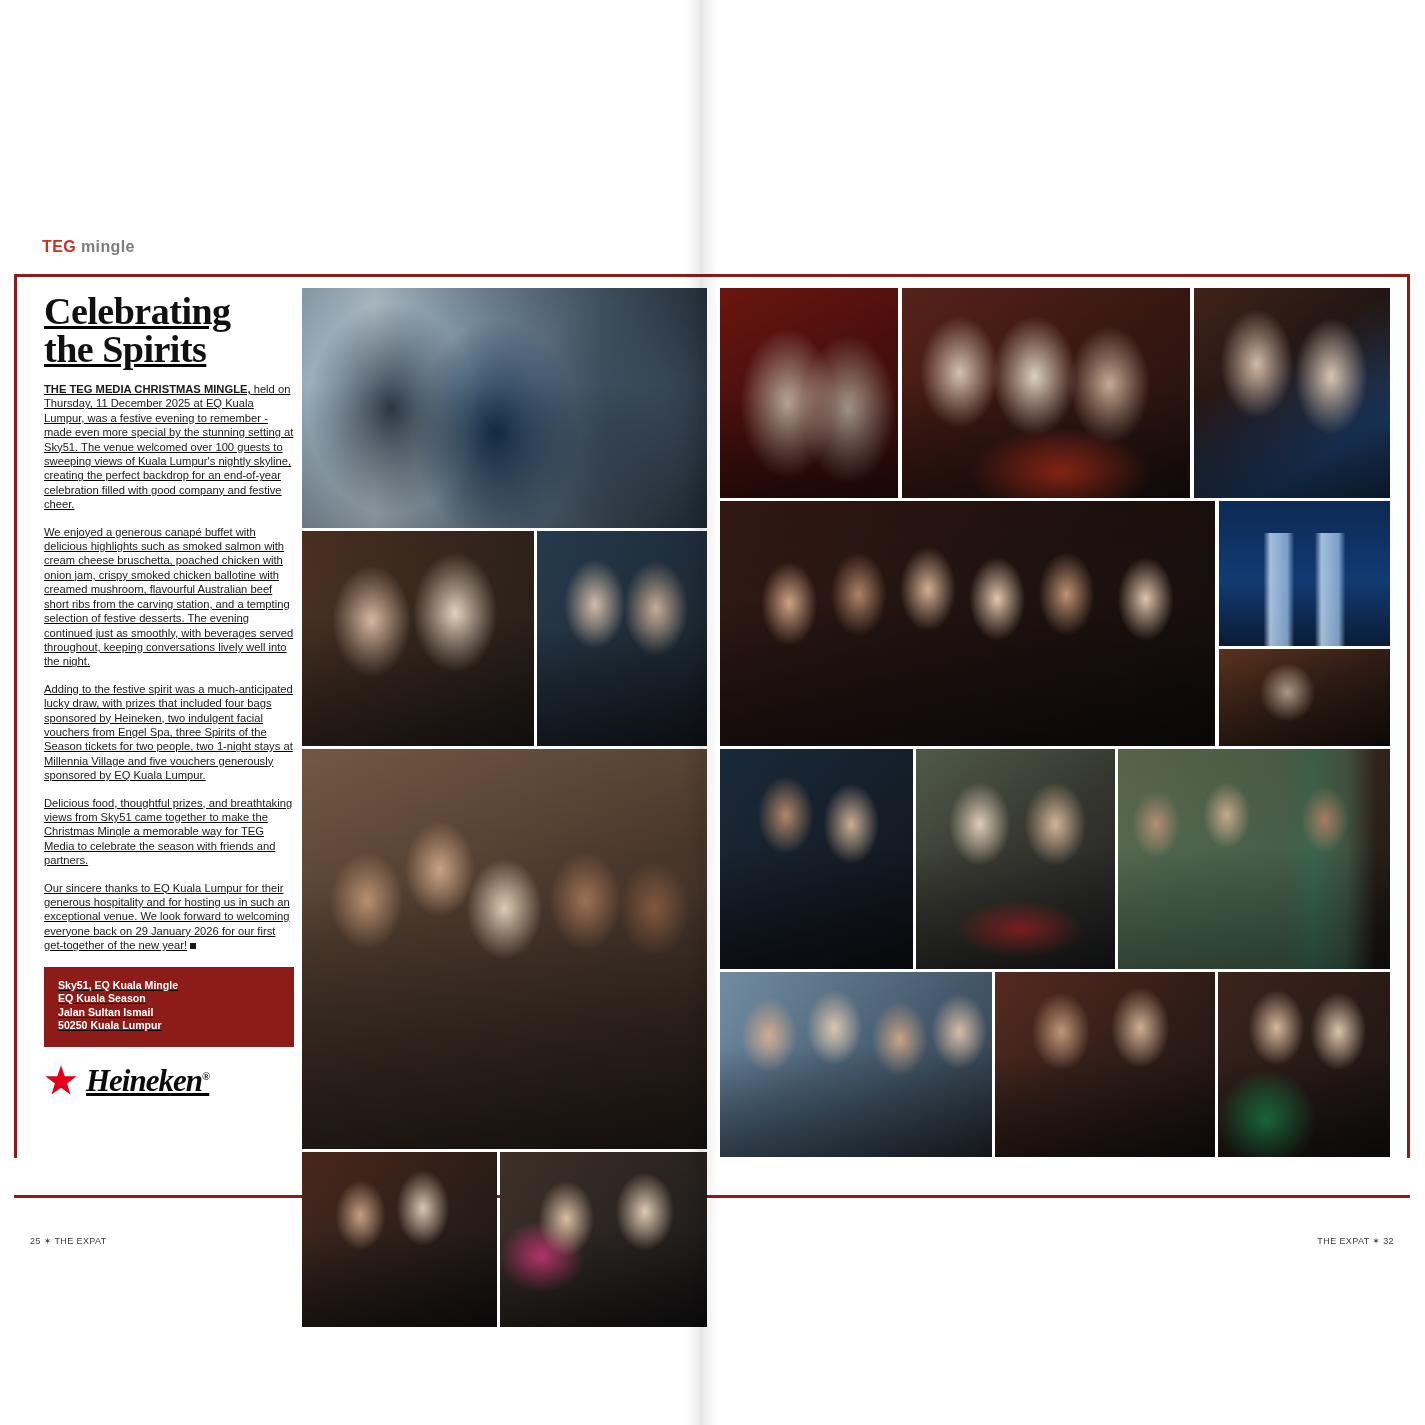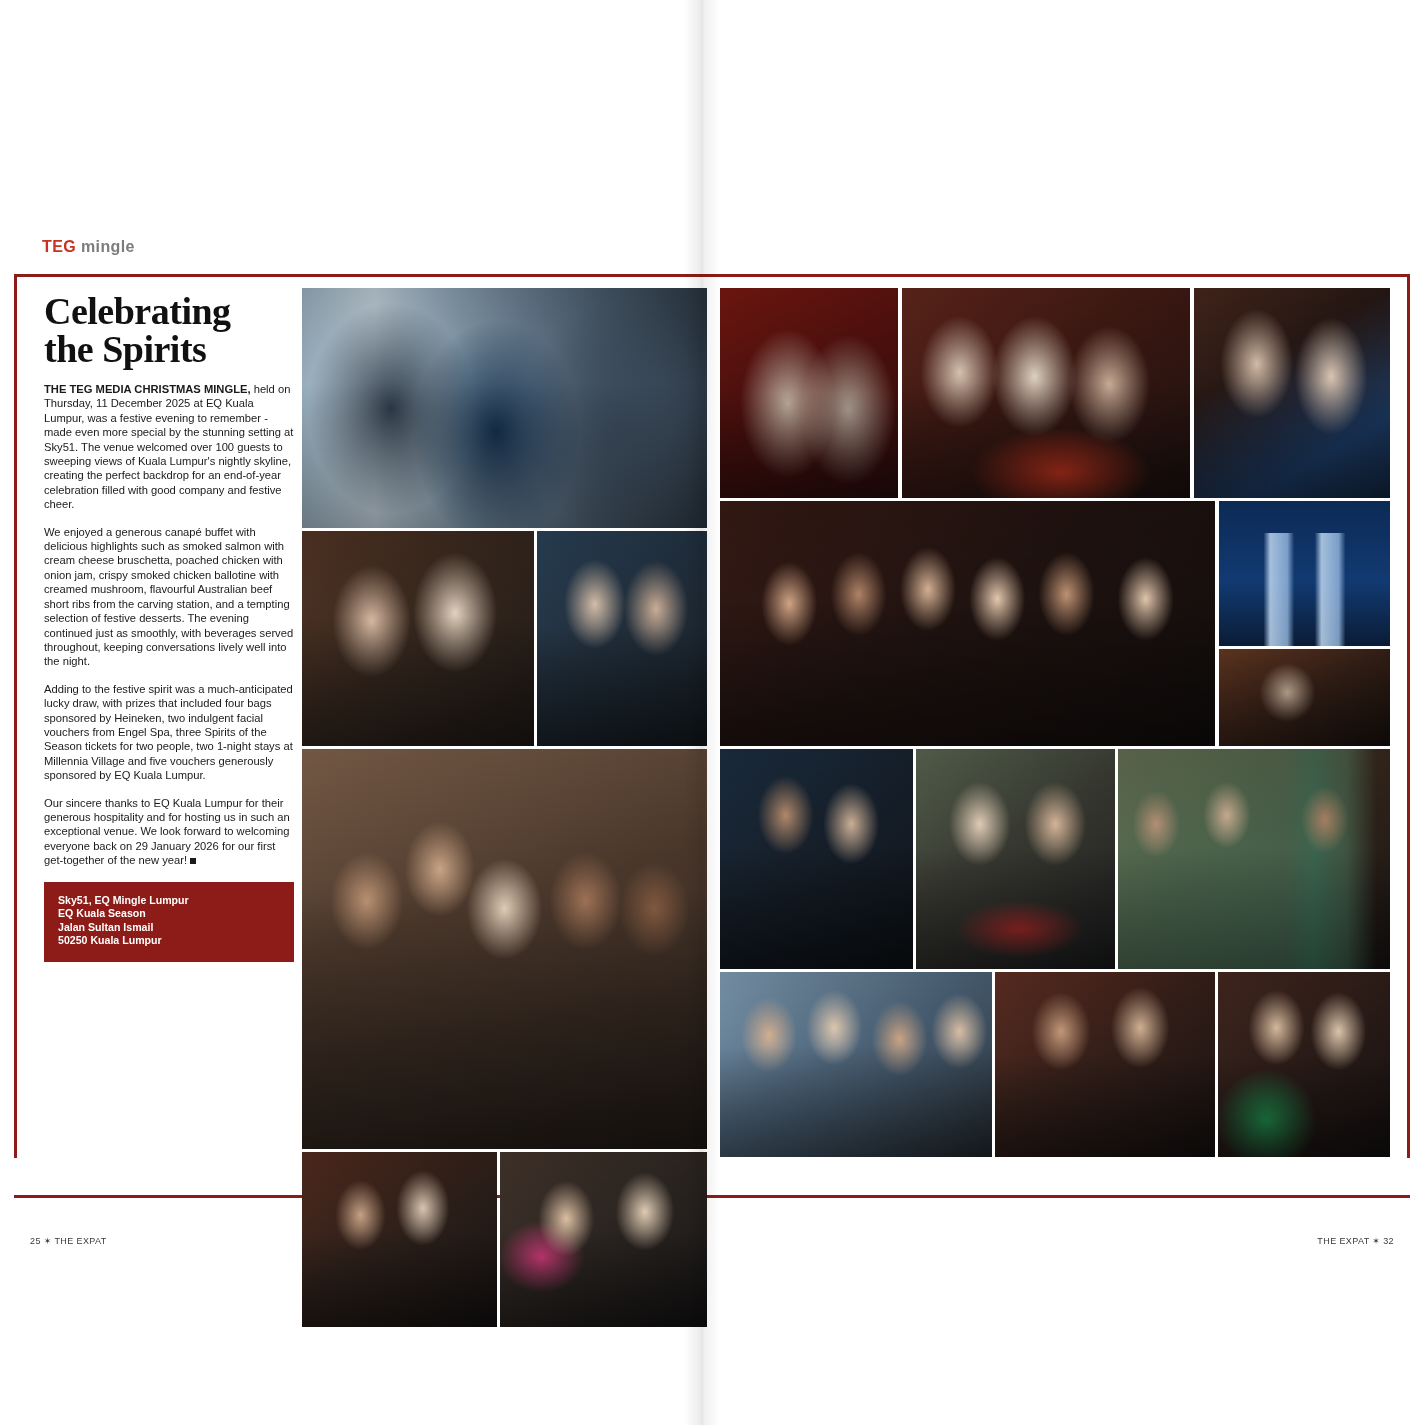--- a/index.html
+++ b/index.html
@@ -83,20 +83,21 @@
     background: linear-gradient(to right, rgba(0,0,0,0) 0%, rgba(0,0,0,0.07) 42%, rgba(0,0,0,0.10) 50%, rgba(0,0,0,0.06) 58%, rgba(0,0,0,0) 100%);
     pointer-events: none;
   }
 
   
   .col {
     position: absolute;
     left: 30px;
     top: 82px;
     width: 252px;
+    text-decoration: underline;
   }
   .headline {
     font-family: "Liberation Serif", serif;
     font-weight: 700;
     font-size: 38px;
     line-height: 38px;
     color: #111;
     letter-spacing: -0.5px;
     margin: 0 0 14px 0;
   }
@@ -208,30 +209,39 @@
     <div class="col">
       <h1 class="headline">
         <span>Celebrating</span><br>
         <span>the Spirits</span>
       </h1>
 
       <div class="body">
         <p><span class="lead">THE TEG MEDIA CHRISTMAS MINGLE,</span><span> held on Thursday, 11 December 2025 at EQ Kuala Lumpur, was a festive evening to remember - made even more special by the stunning setting at Sky51. The venue welcomed over 100 guests to sweeping views of Kuala Lumpur's nightly skyline, creating the perfect backdrop for an end-of-year celebration filled with good company and festive cheer.</span></p>
         <p>We enjoyed a generous canapé buffet with delicious highlights such as smoked salmon with cream cheese bruschetta, poached chicken with onion jam, crispy smoked chicken ballotine with creamed mushroom, flavourful Australian beef short ribs from the carving station, and a tempting selection of festive desserts. The evening continued just as smoothly, with beverages served throughout, keeping conversations lively well into the night.</p>
         <p>Adding to the festive spirit was a much-anticipated lucky draw, with prizes that included four bags sponsored by Heineken, two indulgent facial vouchers from Engel Spa, three Spirits of the Season tickets for two people, two 1-night stays at Millennia Village and five vouchers generously sponsored by EQ Kuala Lumpur.</p>
+        <p>Delicious food, thoughtful prizes, and breathtaking views from Sky51 came together to make the Christmas Mingle a memorable way for TEG Media to celebrate the season with friends and partners.</p>
         <p><span>Our sincere thanks to EQ Kuala Lumpur for their generous hospitality and for hosting us in such an exceptional venue. We look forward to welcoming everyone back on 29 January 2026 for our first get-together of the new year!</span><span class="endmark"></span></p>
       </div>
 
       <div class="venue-box">
-        <div>Sky51, EQ Mingle Lumpur</div>
+        <div>Sky51, EQ Kuala Mingle</div>
         <div>EQ Kuala Season</div>
         <div>Jalan Sultan Ismail</div>
         <div>50250 Kuala Lumpur</div>
       </div>
 
+      <div class="sponsor">
+        <svg class="star" viewBox="0 0 100 100">
+          <polygon fill="#e2001a" points="50,4 61,36 96,36 68,57 78,90 50,70 22,90 32,57 4,36 39,36"></polygon>
+        </svg>
+        <div class="heineken-word">
+          <span>Heineken</span><sup>®</sup>
+        </div>
+      </div>
     </div>
 
     <div class="photo" style="left:288px; top:78px; width:405px; height:240px;">
       <div class="ph-inner" style="background:
           linear-gradient(180deg, rgba(0,0,0,.18), rgba(0,0,0,.05) 40%, rgba(0,0,0,.35)),
           radial-gradient(ellipse 120px 150px at 22%, #2f3c4a 0%, rgba(47,60,74,0) 70%),
           radial-gradient(ellipse 120px 160px at 48% 60%, #14304d 0%, rgba(20,48,77,0) 70%),
           radial-gradient(ellipse 150px 170px at 80% 55%, #3b4b5c 0%, rgba(59,75,92,0) 70%),
           linear-gradient(90deg, #9fb6c6 0%, #c7d7e2 18%, #8ea6b8 38%, #6c8296 55%, #4a5c6d 75%, #2c3946 100%);"></div>
     </div>

